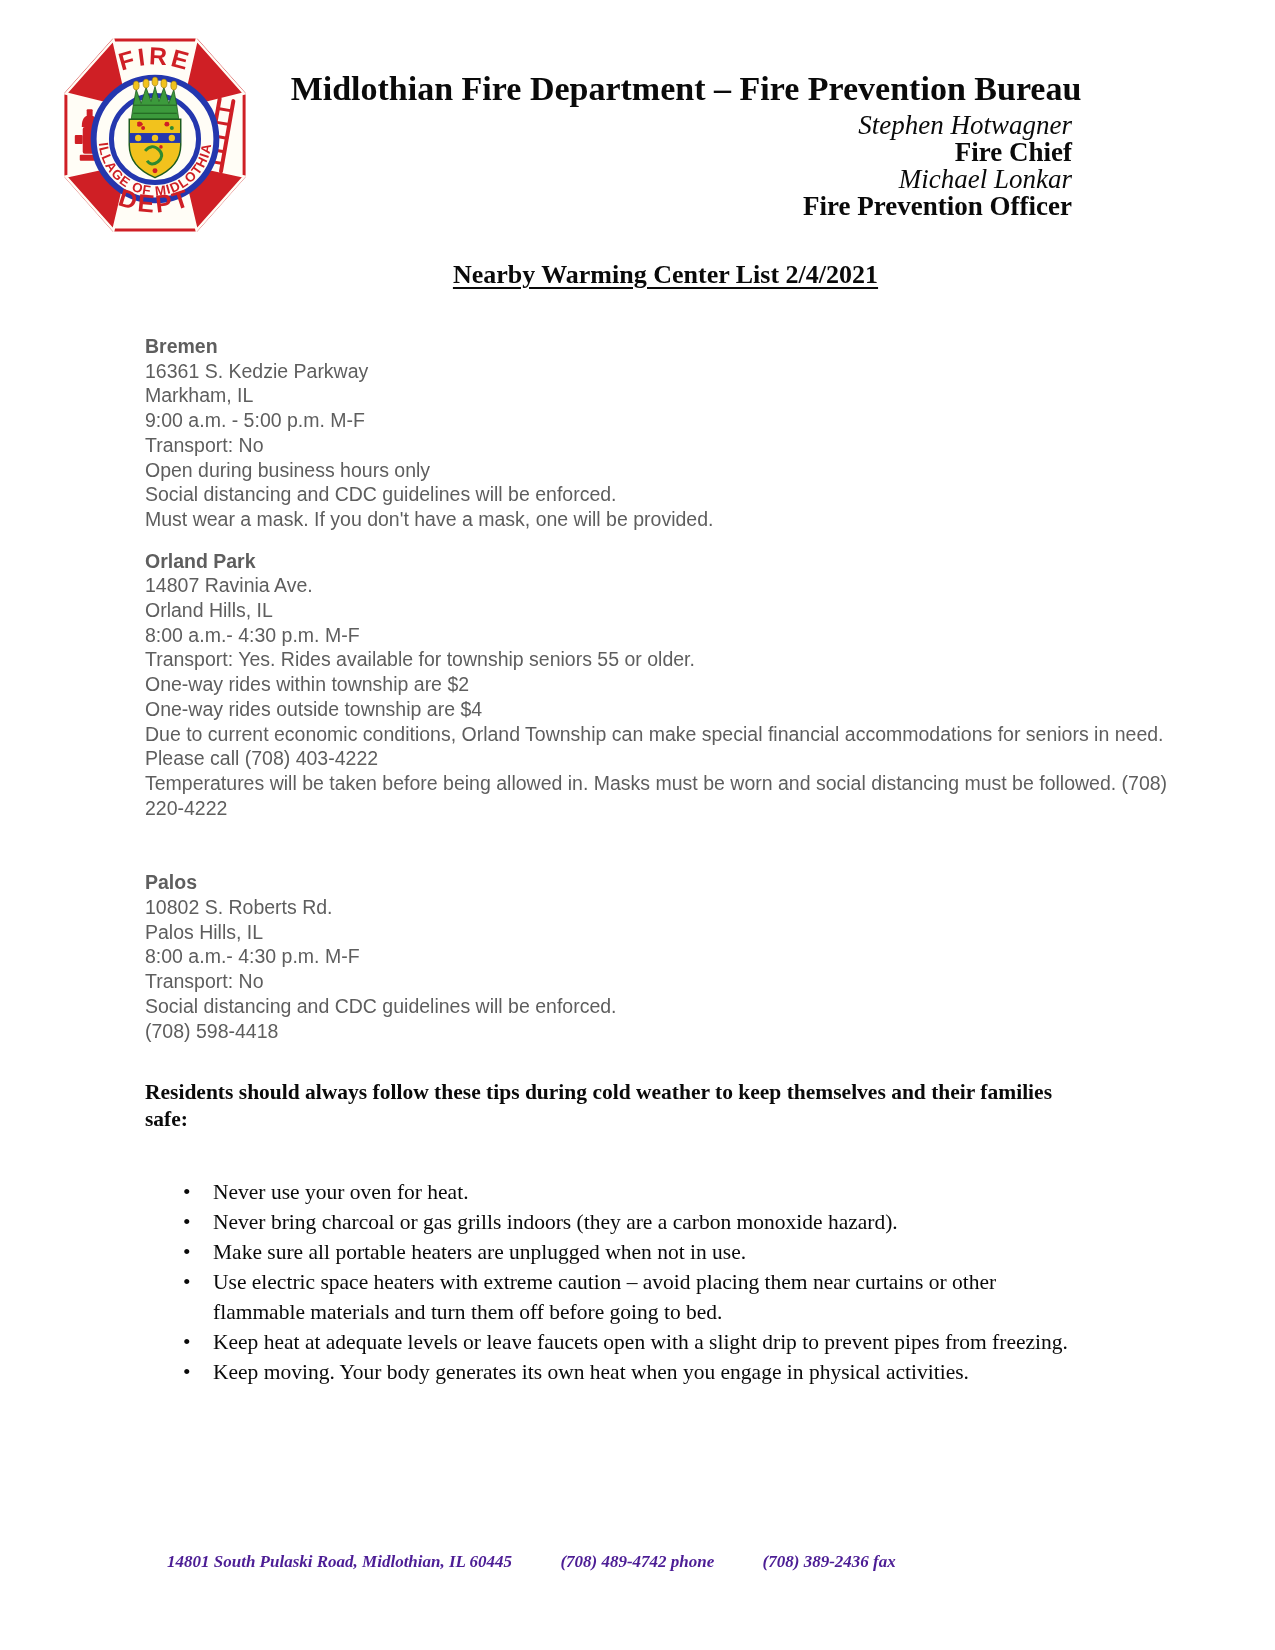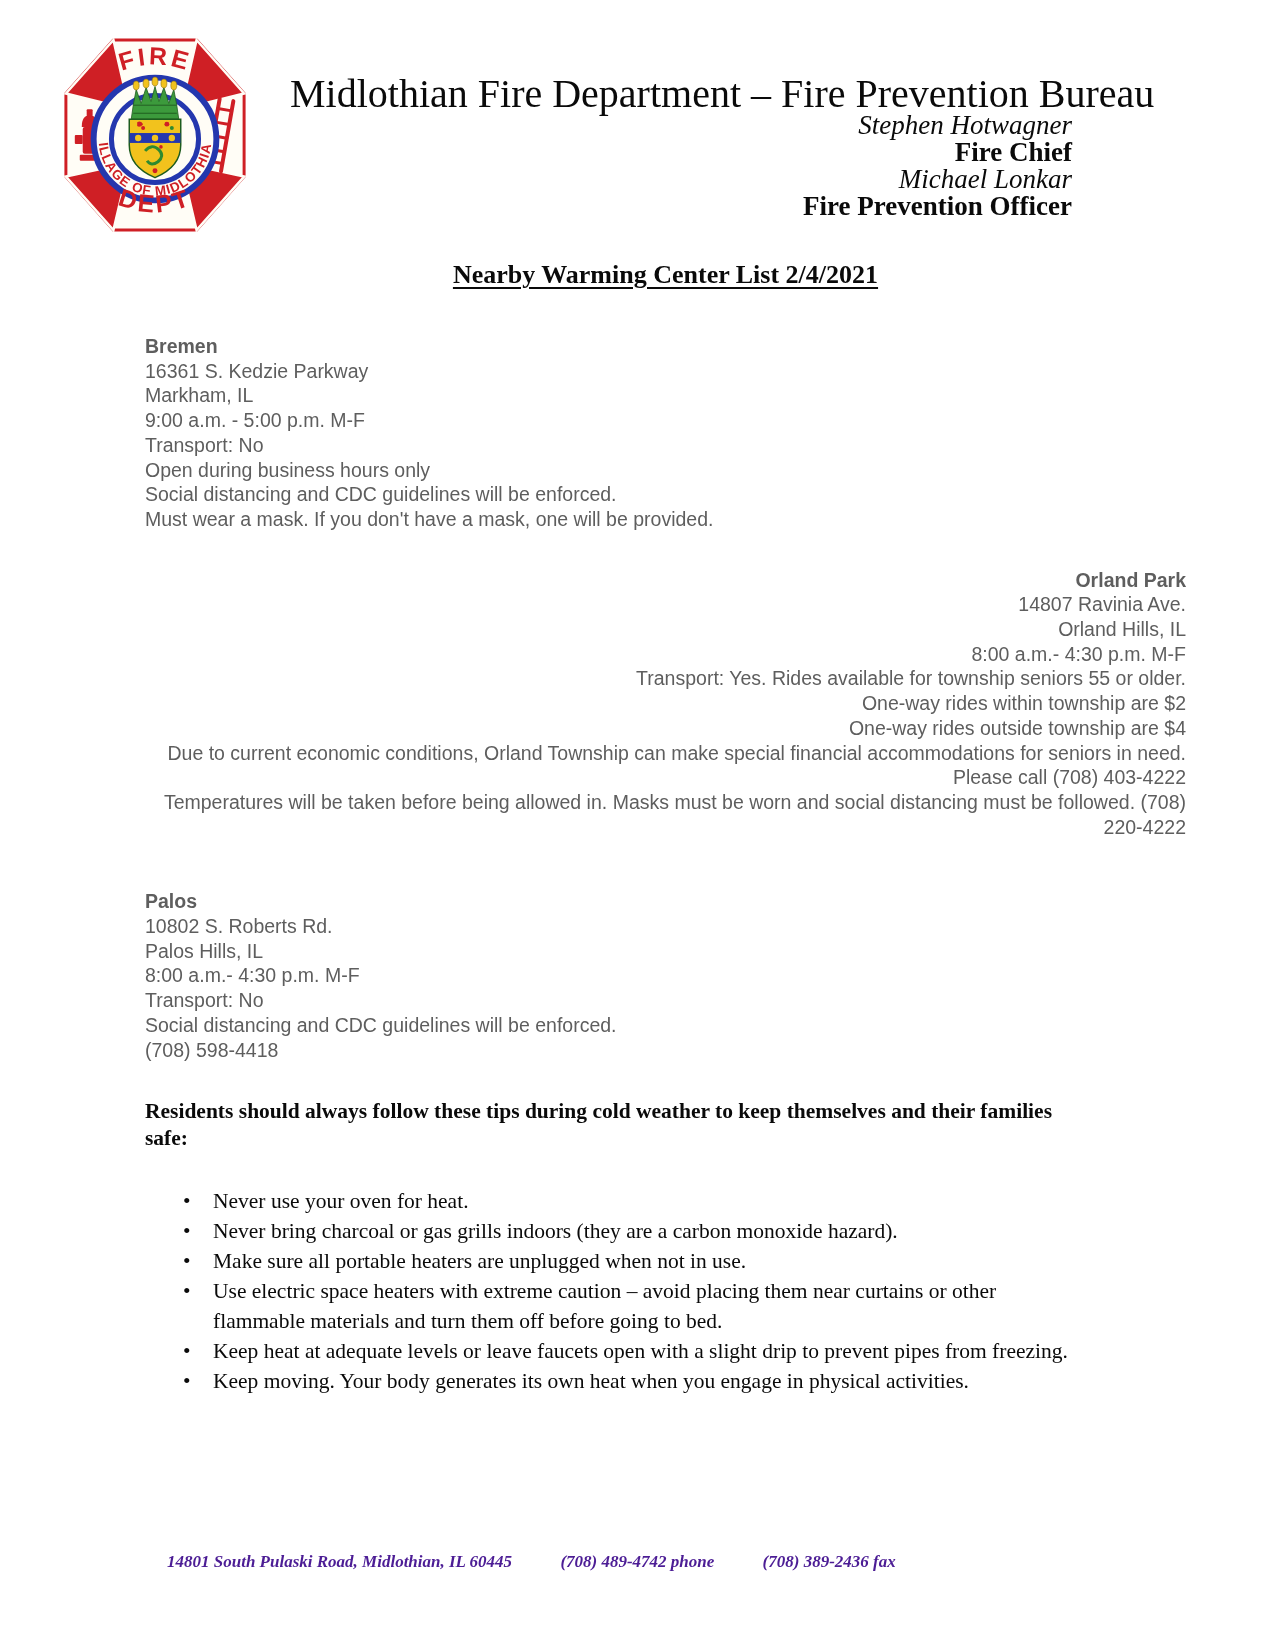--- a/index.html
+++ b/index.html
@@ -11,21 +11,21 @@
     font-family:"Liberation Serif", serif;
     color:#0a0a0a;
   }
 
   
   .letterhead { position:relative; height:256px; }
   .logo { position:absolute; left:56px; top:30px; }
   .page-title {
     position:absolute; left:290px; top:70px; width:792px;
     margin:0; text-align:center;
-    font-size:40px; font-weight:normal; color:#0a0a0a;
+    font-size:34px; font-weight:bold; color:#0a0a0a;
     font-family:"Liberation Serif", serif;
     white-space:nowrap;
   }
   .officials {
     position:absolute; right:203px; top:112px;
     text-align:right; line-height:27px; font-size:27px;
   }
   .off-name  { font-style:italic; }
   .off-title { font-weight:bold; }
 
@@ -40,32 +40,32 @@
     text-decoration-thickness:2px;
     color:#0a0a0a;
   }
 
   .center-section {
     margin-top:44px;
     font-family:"Liberation Sans", sans-serif;
     font-size:19.5px; line-height:24.7px;
     color:#5e5e5e;
   }
-  .center-section.sec-orland { margin-top:36px;text-align:right; }
+  .center-section.sec-orland { margin-top:17px; }
   .center-section.sec-palos  { margin-top:50px; }
   .center-name { font-weight:bold; }
 
   .tips-heading {
     margin:36px 0 0 0;
     font-family:"Liberation Serif", serif;
     font-size:21.5px; font-weight:bold; line-height:27px;
     color:#0a0a0a; max-width:925px;
   }
 
-  .tips-list { list-style:none; margin:34px 0 0 0; padding:0; }
+  .tips-list { list-style:none; margin:44px 0 0 0; padding:0; }
   .tips-list li {
     position:relative;
     padding-left:68px;
     max-width:860px;
     font-size:21.5px; line-height:30px;
     color:#0a0a0a;
   }
   .tips-list li::before {
     content:"\2022";
     position:absolute; left:38px; top:0;

